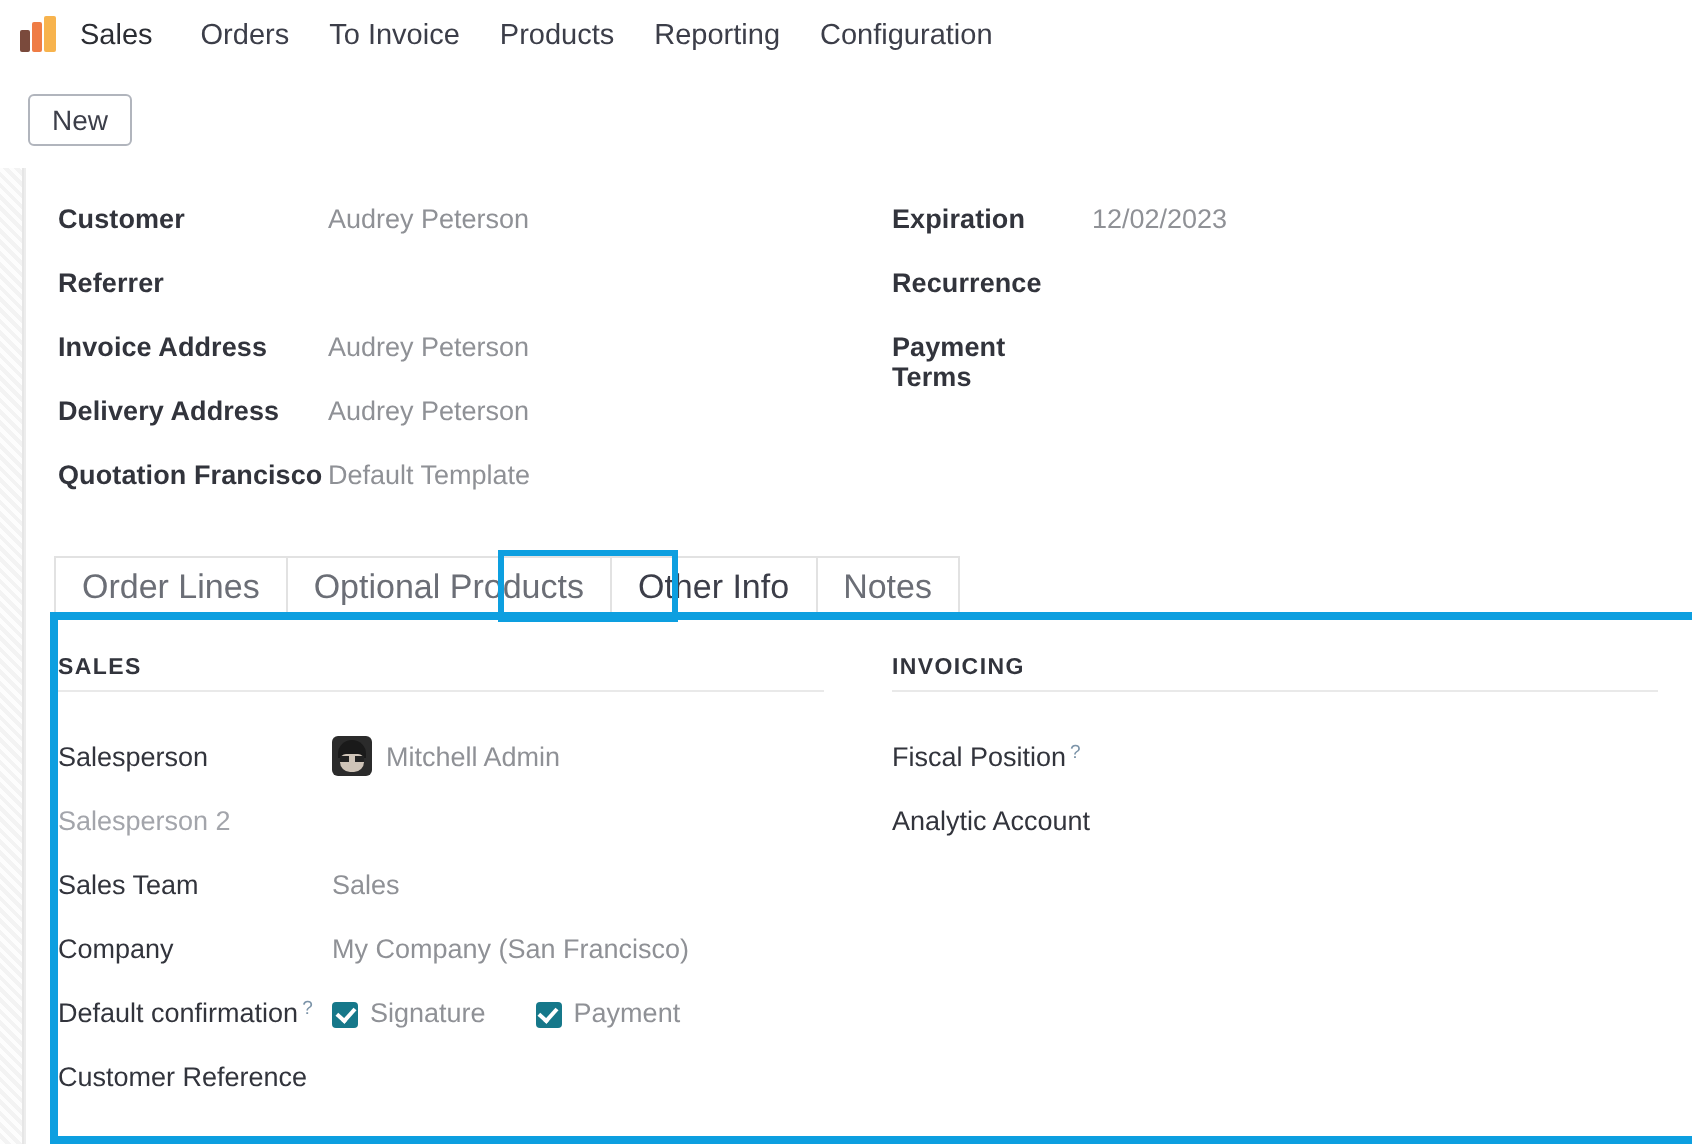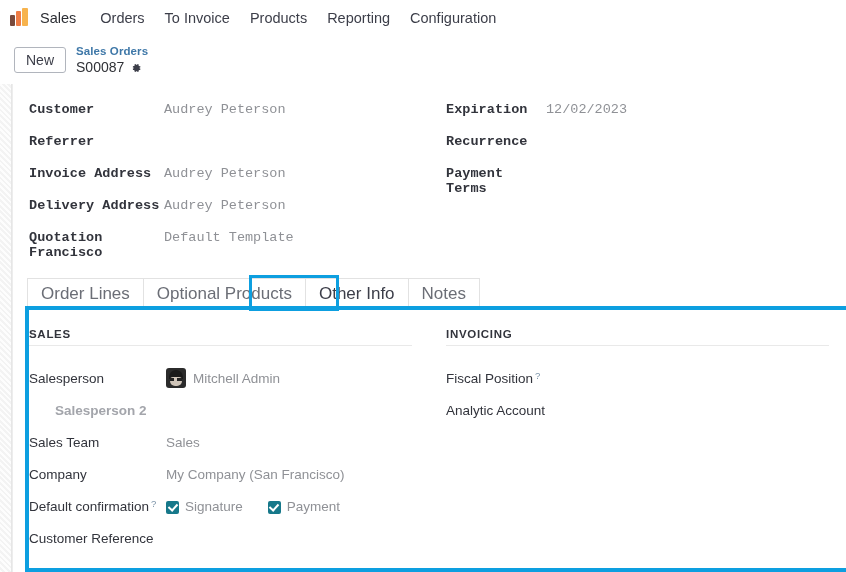--- a/index.html
+++ b/index.html
@@ -58,21 +58,21 @@
     border-right: 1px solid #e6e6e6;
   }
   .sheet {
     position: absolute; left: 12px; top: 0; width: 834px; height: 488px;
     background: #ffffff; border-left: 1px solid #ededed;
   }
 
   
   .fields { position:absolute; left:0; top:16px; width:834px; display:flex; }
   .col { width: 417px; padding-left: 16px; }
-  .frow { display:flex; align-items:flex-start; min-height: 32px; font-family: Liberation Mono, monospace; }
+  .frow { display:flex; align-items:flex-start; min-height: 32px; }
   .flabel {
     font-size: 13.5px; font-weight: 700; color: #32343c;
     width: 125px; flex:none; padding-top: 2px; letter-spacing: .05px;
   }
   .flabel.wide { width: 135px; }
   .fval { font-size: 13.5px; color: #8f9196; padding-top: 2px; }
   .col.right .flabel { width: 100px; }
 
   
   .tabs {
@@ -105,21 +105,21 @@
   .tc-col { width: 417px; padding: 0 18px 0 16px; }
   .sec-title {
     font-size: 11.5px; font-weight: 700; color: #32343c; letter-spacing: .7px;
     padding-bottom: 5px; border-bottom: 1px solid #e9e9e9; margin-bottom: 16px;
   }
   .trow { display:flex; align-items:center; min-height: 32px; }
   .tlabel {
     font-size: 13.5px; font-weight: 400; color: #32343c; width: 137px; flex:none;
     display:flex; align-items:baseline; gap:2px;
   }
-  .tlabel.muted { font-weight: 700; color: #a3a5ab; margin-left: 26px; }
+  .tlabel.muted { font-weight: 400; color: #a3a5ab; }
   .tc-col.right .tlabel { width: 137px; }
   .tval { font-size: 13.5px; color: #8f9196; display:flex; align-items:center; gap:7px; }
   .qm { font-size: 9.5px; color: #7b93a8; position: relative; top:-4px; cursor:pointer; }
 
   .avatar {
     width: 20px; height: 20px; border-radius: 3px; flex:none;
     background: #2b2b2b; position: relative; overflow:hidden;
   }
   .avatar::before {
     content:""; position:absolute; left:3px; top:2px; width:14px; height:9px;
@@ -157,32 +157,20 @@
     <span class="menu-item first">Sales</span>
     <span class="menu-item">Orders</span>
     <span class="menu-item">To Invoice</span>
     <span class="menu-item">Products</span>
     <span class="menu-item">Reporting</span>
     <span class="menu-item">Configuration</span>
   </div>
 
   <div class="cp">
     <span class="btn-new">New</span>
-    <span class="bc">
-      <span class="bc-parent">Sales Orders</span>
-      <span class="bc-cur">
-        <span>S00087</span>
-        <span class="gear">
-          <svg viewBox="0 0 16 16" width="12" height="12" aria-hidden="true">
-            <path fill="#3c3e49" d="M8 5.2a2.8 2.8 0 100 5.6 2.8 2.8 0 000-5.6zm0 4.3a1.5 1.5 0 110-3 1.5 1.5 0 010 3z"></path>
-            <path fill="#3c3e49" d="M14 9.1l-1.2-.4a4.9 4.9 0 000-1.4l1.2-.4-.5-1.7-1.2.3a4.9 4.9 0 00-1-1l.4-1.2-1.6-.7-.6 1.1a4.9 4.9 0 00-1.4 0l-.6-1.1-1.6.7.4 1.2a4.9 4.9 0 00-1 1l-1.2-.3-.5 1.7 1.2.4a4.9 4.9 0 000 1.4l-1.2.4.5 1.7 1.2-.3a4.9 4.9 0 001 1l-.4 1.2 1.6.7.6-1.1a4.9 4.9 0 001.4 0l.6 1.1 1.6-.7-.4-1.2a4.9 4.9 0 001-1l1.2.3z"></path>
-          </svg>
-        </span>
-      </span>
-    </span>
   </div>
 
   <div class="sheet-wrap">
     <div class="gutter"></div>
     <div class="sheet">
 
       <div class="fields">
 
         <div class="col left">
           <div class="frow">

